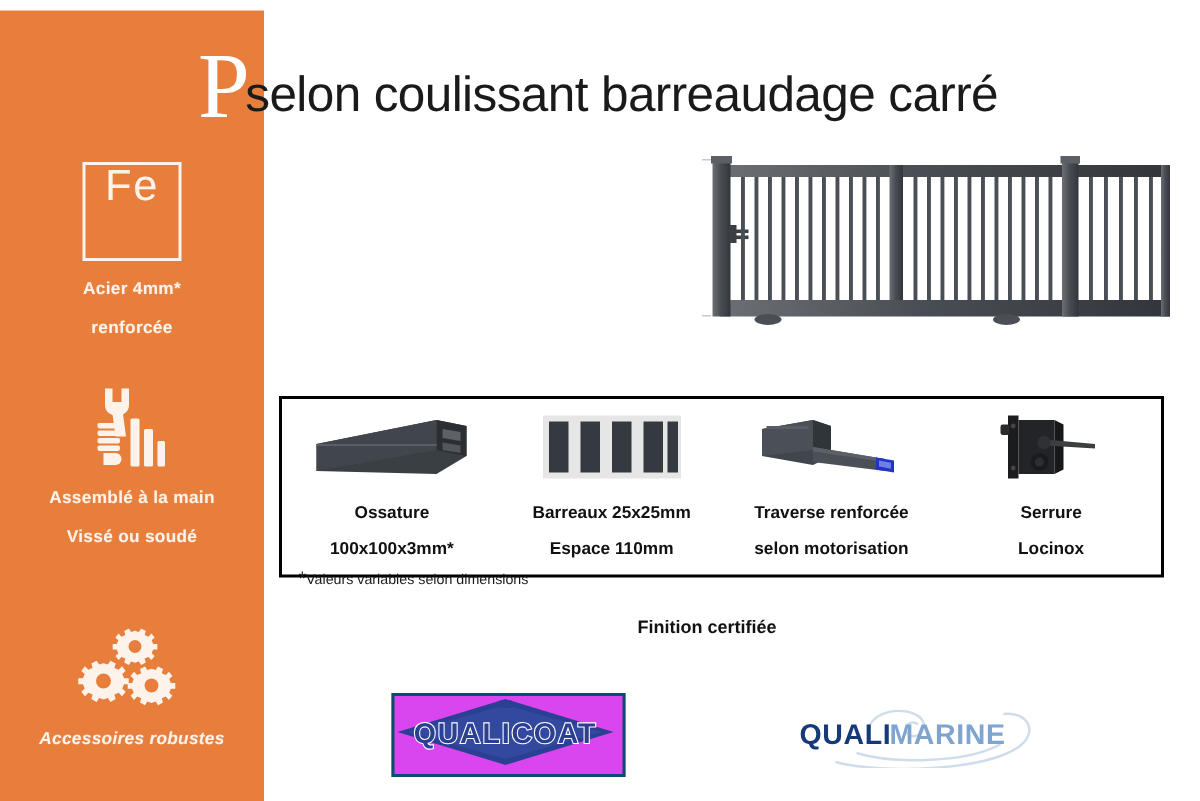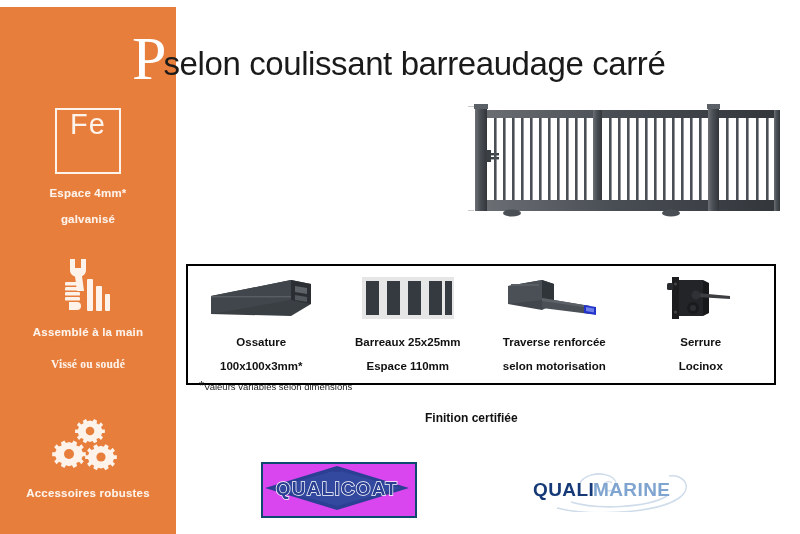--- a/index.html
+++ b/index.html
@@ -48,22 +48,22 @@
 <body>
 
 <div id="page">
 
   <div id="sidebar">
 
     <div class="side-block" style="top:101px;">
       <div class="fe-box">
         <span class="fe-text">Fe</span>
       </div>
-      <div class="side-label">Espace 4mm*</div>
-      <div class="side-label" style="margin-top:9px;">galvanisé</div>
+      <div class="side-label">Acier 4mm*</div>
+      <div class="side-label" style="margin-top:9px;">renforcée</div>
     </div>
 
     <div class="side-block" style="top:250px;">
       <div class="side-icon">
         <svg width="62" height="58" viewBox="0 0 62 58" aria-hidden="true">
           <g fill="#fdf3ea">
 
             <path d="M13 2 L18 2 L18 11 L24 11 L24 2 L29 2 L29 13
                      C29 17 26 20 21 20 C16 20 13 17 13 13 Z"></path>
 
@@ -75,24 +75,24 @@
             <rect x="8" y="40" width="15" height="3.6" rx="1.2"></rect>
             <path d="M12 45 h8 a4 4 0 0 1 0 8 h-8 z"></path>
 
             <rect x="30" y="22" width="6" height="32" rx="1"></rect>
             <rect x="39" y="29" width="6" height="25" rx="1"></rect>
             <rect x="48" y="37" width="5" height="17" rx="1"></rect>
           </g>
         </svg>
       </div>
       <div class="side-label">Assemblé à la main</div>
-      <div class="side-label" style="margin-top:15px;font-family:Liberation Serif, serif;">Vissé ou soudé</div>
-    </div>
-
-    <div class="side-block" style="top:405px;">
+      <div class="side-label" style="margin-top:9px;">Vissé ou soudé</div>
+    </div>
+
+    <div class="side-block" style="top:405px;font-style:italic;">
       <div class="side-icon" style="height:64px;">
         <svg width="76" height="64" viewBox="0 0 76 64" aria-hidden="true">
           <g fill="#fdf3ea">
 
             <g transform="translate(40,19)">
               <path d="M0,-17 L4.2,-15.6 L6.6,-19.3 L11.6,-16.6 L10.4,-12.3
                        L14.4,-10.6 L17.7,-14 L21.1,-9.6 L17.9,-6.6 L19.6,-2.6
                        L24,-2.6 L24,3.2 L19.6,3.2 L17.9,7.2 L21.1,10.2 L17.7,14.6
                        L14.4,11.2 L10.4,12.9 L11.6,17.2 L6.6,19.9 L4.2,16.2
                        L0,17.6 L-4.2,16.2 L-6.6,19.9 L-11.6,17.2 L-10.4,12.9

